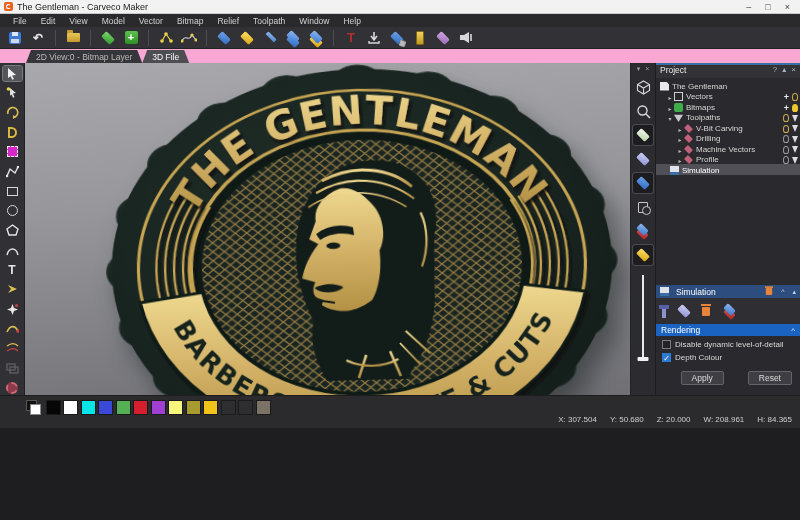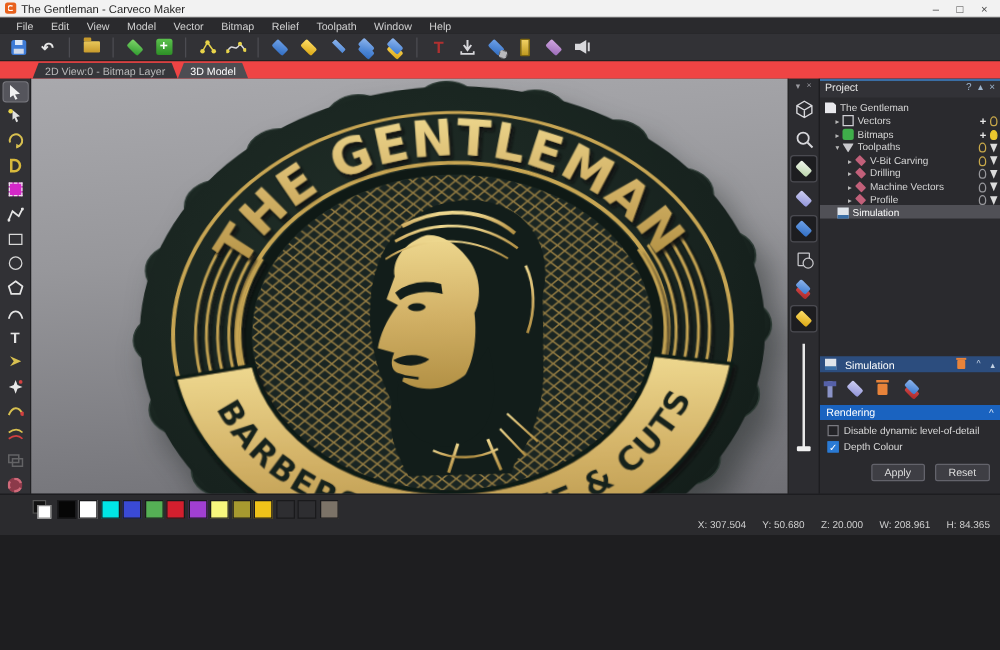--- a/index.html
+++ b/index.html
@@ -39,21 +39,21 @@
   .save-icon::after { content:""; position:absolute; left:2px; bottom:1px; width:8px; height:4px; background:#cfd9ea; }
   .undo-icon { color:#e6e6e6; font-size:12px; font-weight:bold; }
   .folder-icon { width:13px; height:9px; background:linear-gradient(#e8c75a,#c79a2c); border-radius:1px; position:relative; }
   .folder-icon::before { content:""; position:absolute; top:-3px; left:0; width:6px; height:3px; background:#c79a2c; border-radius:1px 1px 0 0; }
   .plus-box { width:13px; height:13px; background:linear-gradient(#5cc24e,#2d8f26); border-radius:2px; color:#fff; font-size:11px; line-height:12px; text-align:center; font-weight:bold; }
   .ttool { color:#b03030; font-size:13px; font-weight:bold; }
   .collet-icon { width:8px; height:14px; background:linear-gradient(#f0d064,#c09a20); border:1px solid #806810; border-radius:1px; }
   .gear-chip { position:absolute; right:0; bottom:0; width:7px; height:7px; border-radius:50%; background:#b9b9bd; border:1px dashed #6a6a6e; }
 
   
-  .tabbar { height:14px; background:#ef4444; display:flex; align-items:flex-end; padding-left:26px; }
+  .tabbar { height:14px; background:#f9a8d4; display:flex; align-items:flex-end; padding-left:26px; }
   .tab { height:13px; font-size:8.5px; color:#b9b9b9; background:#36363a; padding:1px 10px 0;
     clip-path:polygon(5px 0, calc(100% - 5px) 0, 100% 100%, 0 100%); display:flex; align-items:center; }
   .tab.active { background:#4d4d52; color:#fff; }
 
   
   .main { flex:1; display:flex; min-height:0; }
 
   
   .lefttools { width:25px; background:#313135; border-right:1px solid #202023; display:flex; flex-direction:column;
     align-items:center; padding-top:3px; gap:5px; }
@@ -133,21 +133,21 @@
   .renderhead .chev { font-size:8px; color:#d8e6f8; }
   .rrow { display:flex; align-items:center; gap:4px; padding:4px 6px 0; }
   .cb { width:9px; height:9px; border:1px solid #7a7a80; background:#232327; flex:0 0 9px; }
   .cb.on { background:#2a7ad4; border-color:#2a7ad4; color:#fff; font-size:8px; line-height:9px; text-align:center; }
   .clabel { font-size:8px; color:#d8d8d8; }
   .mat-row { display:flex; align-items:center; gap:6px; padding:7px 6px 0; }
   .mlabel { font-size:8px; color:#d0d0d0; }
   .select { background:#3a3a40; border:1px solid #5c5c64; color:#e0e0e0; font-size:8px; padding:1px 5px;
     display:inline-flex; align-items:center; gap:7px; border-radius:1px; }
   .select .sv-caret { font-size:7px; color:#b8b8b8; }
-  .btnrow { display:flex; justify-content:flex-end; gap:8px; padding:9px 8px 0; }
+  .btnrow { display:flex; justify-content:flex-end; gap:24px; padding:9px 8px 0; }
   .btn { background:#3e3e44; border:1px solid #63636b; color:#ddd; font-size:8.5px; padding:1px 10px; border-radius:2px; }
 
   
   .bottombar { height:33px; background:#2b2b2e; border-top:1px solid #1d1d20; position:relative; }
   .palette { position:absolute; left:26px; top:4px; display:flex; gap:2.5px; align-items:center; }
   .swapico { width:15px; height:15px; position:relative; margin-right:2px; }
   .swapico::before { content:""; position:absolute; left:0; top:0; width:9px; height:9px; background:#111; border:1px solid #555; }
   .swapico::after { content:""; position:absolute; right:0; bottom:0; width:9px; height:9px; background:#fff; border:1px solid #888; }
   .swatch { width:15px; height:15px; border:1px solid #1a1a1c; }
   .coords { position:absolute; right:8px; bottom:4px; display:flex; gap:13px; }
@@ -267,21 +267,21 @@
         <path d="M12 3 L12 10" stroke="#d8d8dc" stroke-width="1.6"></path>
       </svg>
       </span>
   </div>
 
   <div class="tabbar">
     <div class="tab">
         <span>2D View:0 - Bitmap Layer</span>
       </div>
     <div class="tab active">
-        <span>3D Model</span>
+        <span>3D File</span>
       </div>
   </div>
 
   <div class="main">
 
     <div class="lefttools">
       <span class="lt active">
         <svg class="mini" width="12" height="13" viewBox="0 0 12 13">
           <path d="M2 1 L10 8 L6 8.5 L8 12 L6.3 12.8 L4.6 9.2 L2 11 Z" fill="#f0f0f0"></path>
           </svg>

